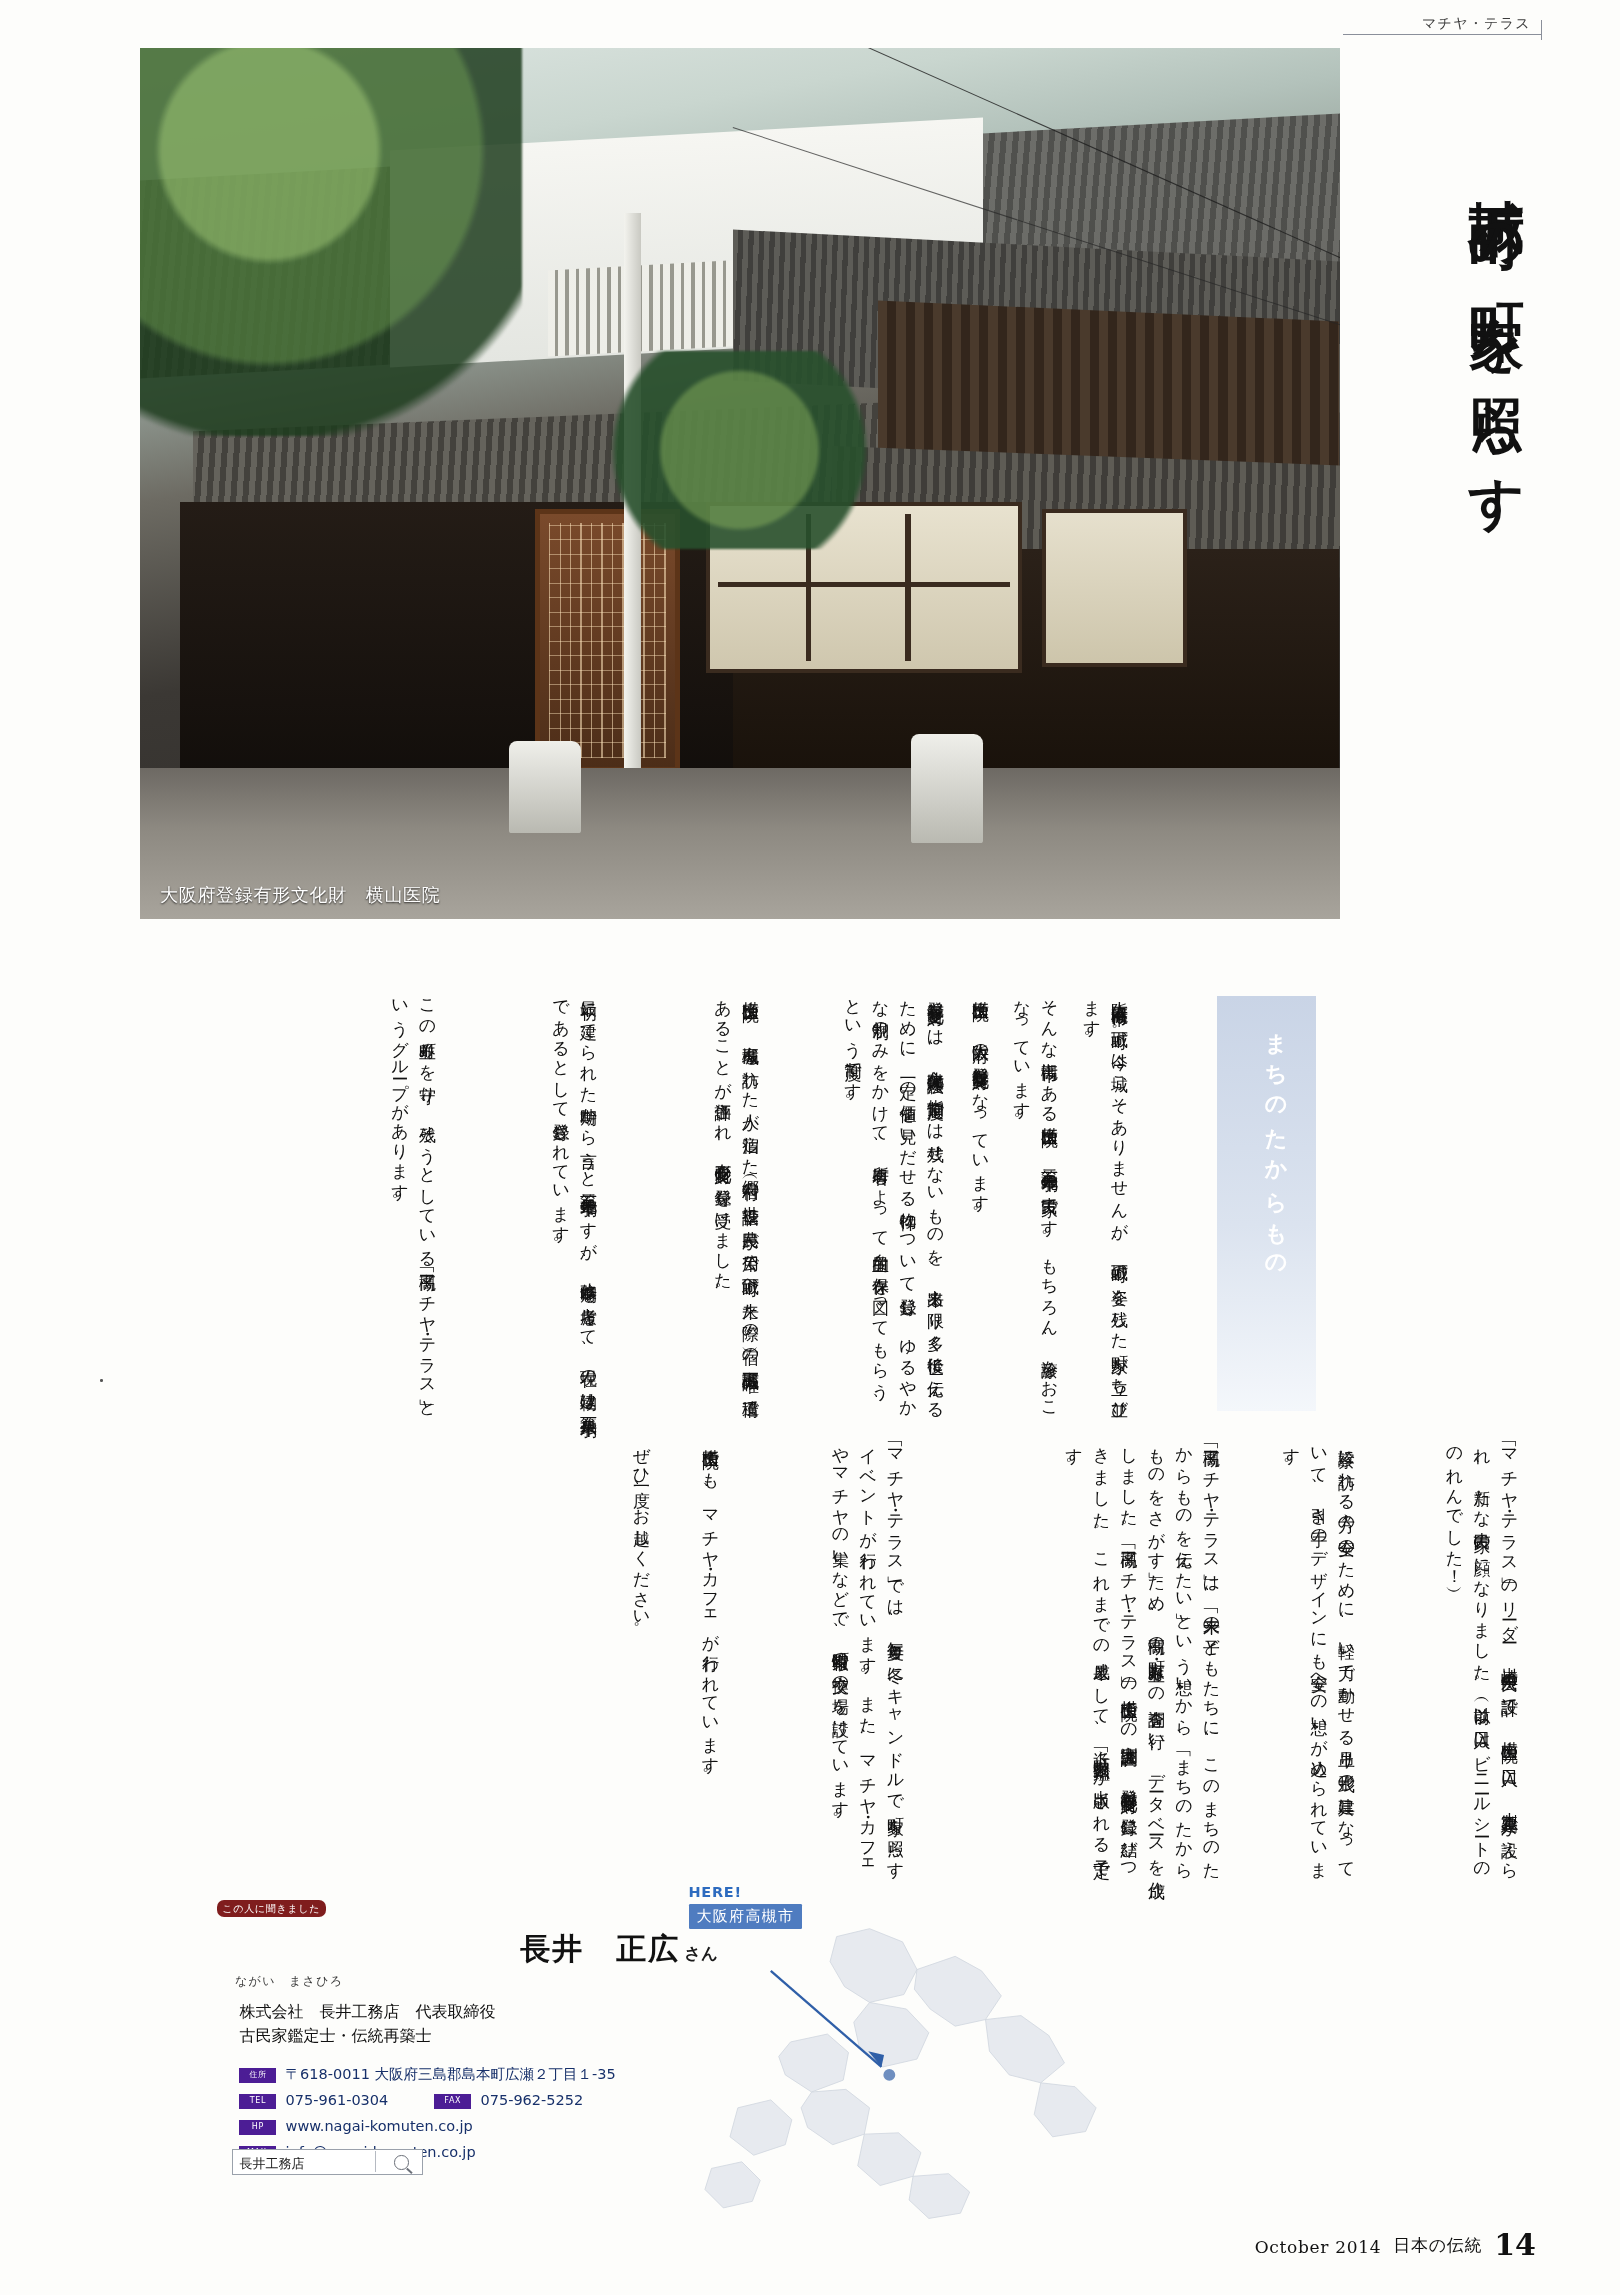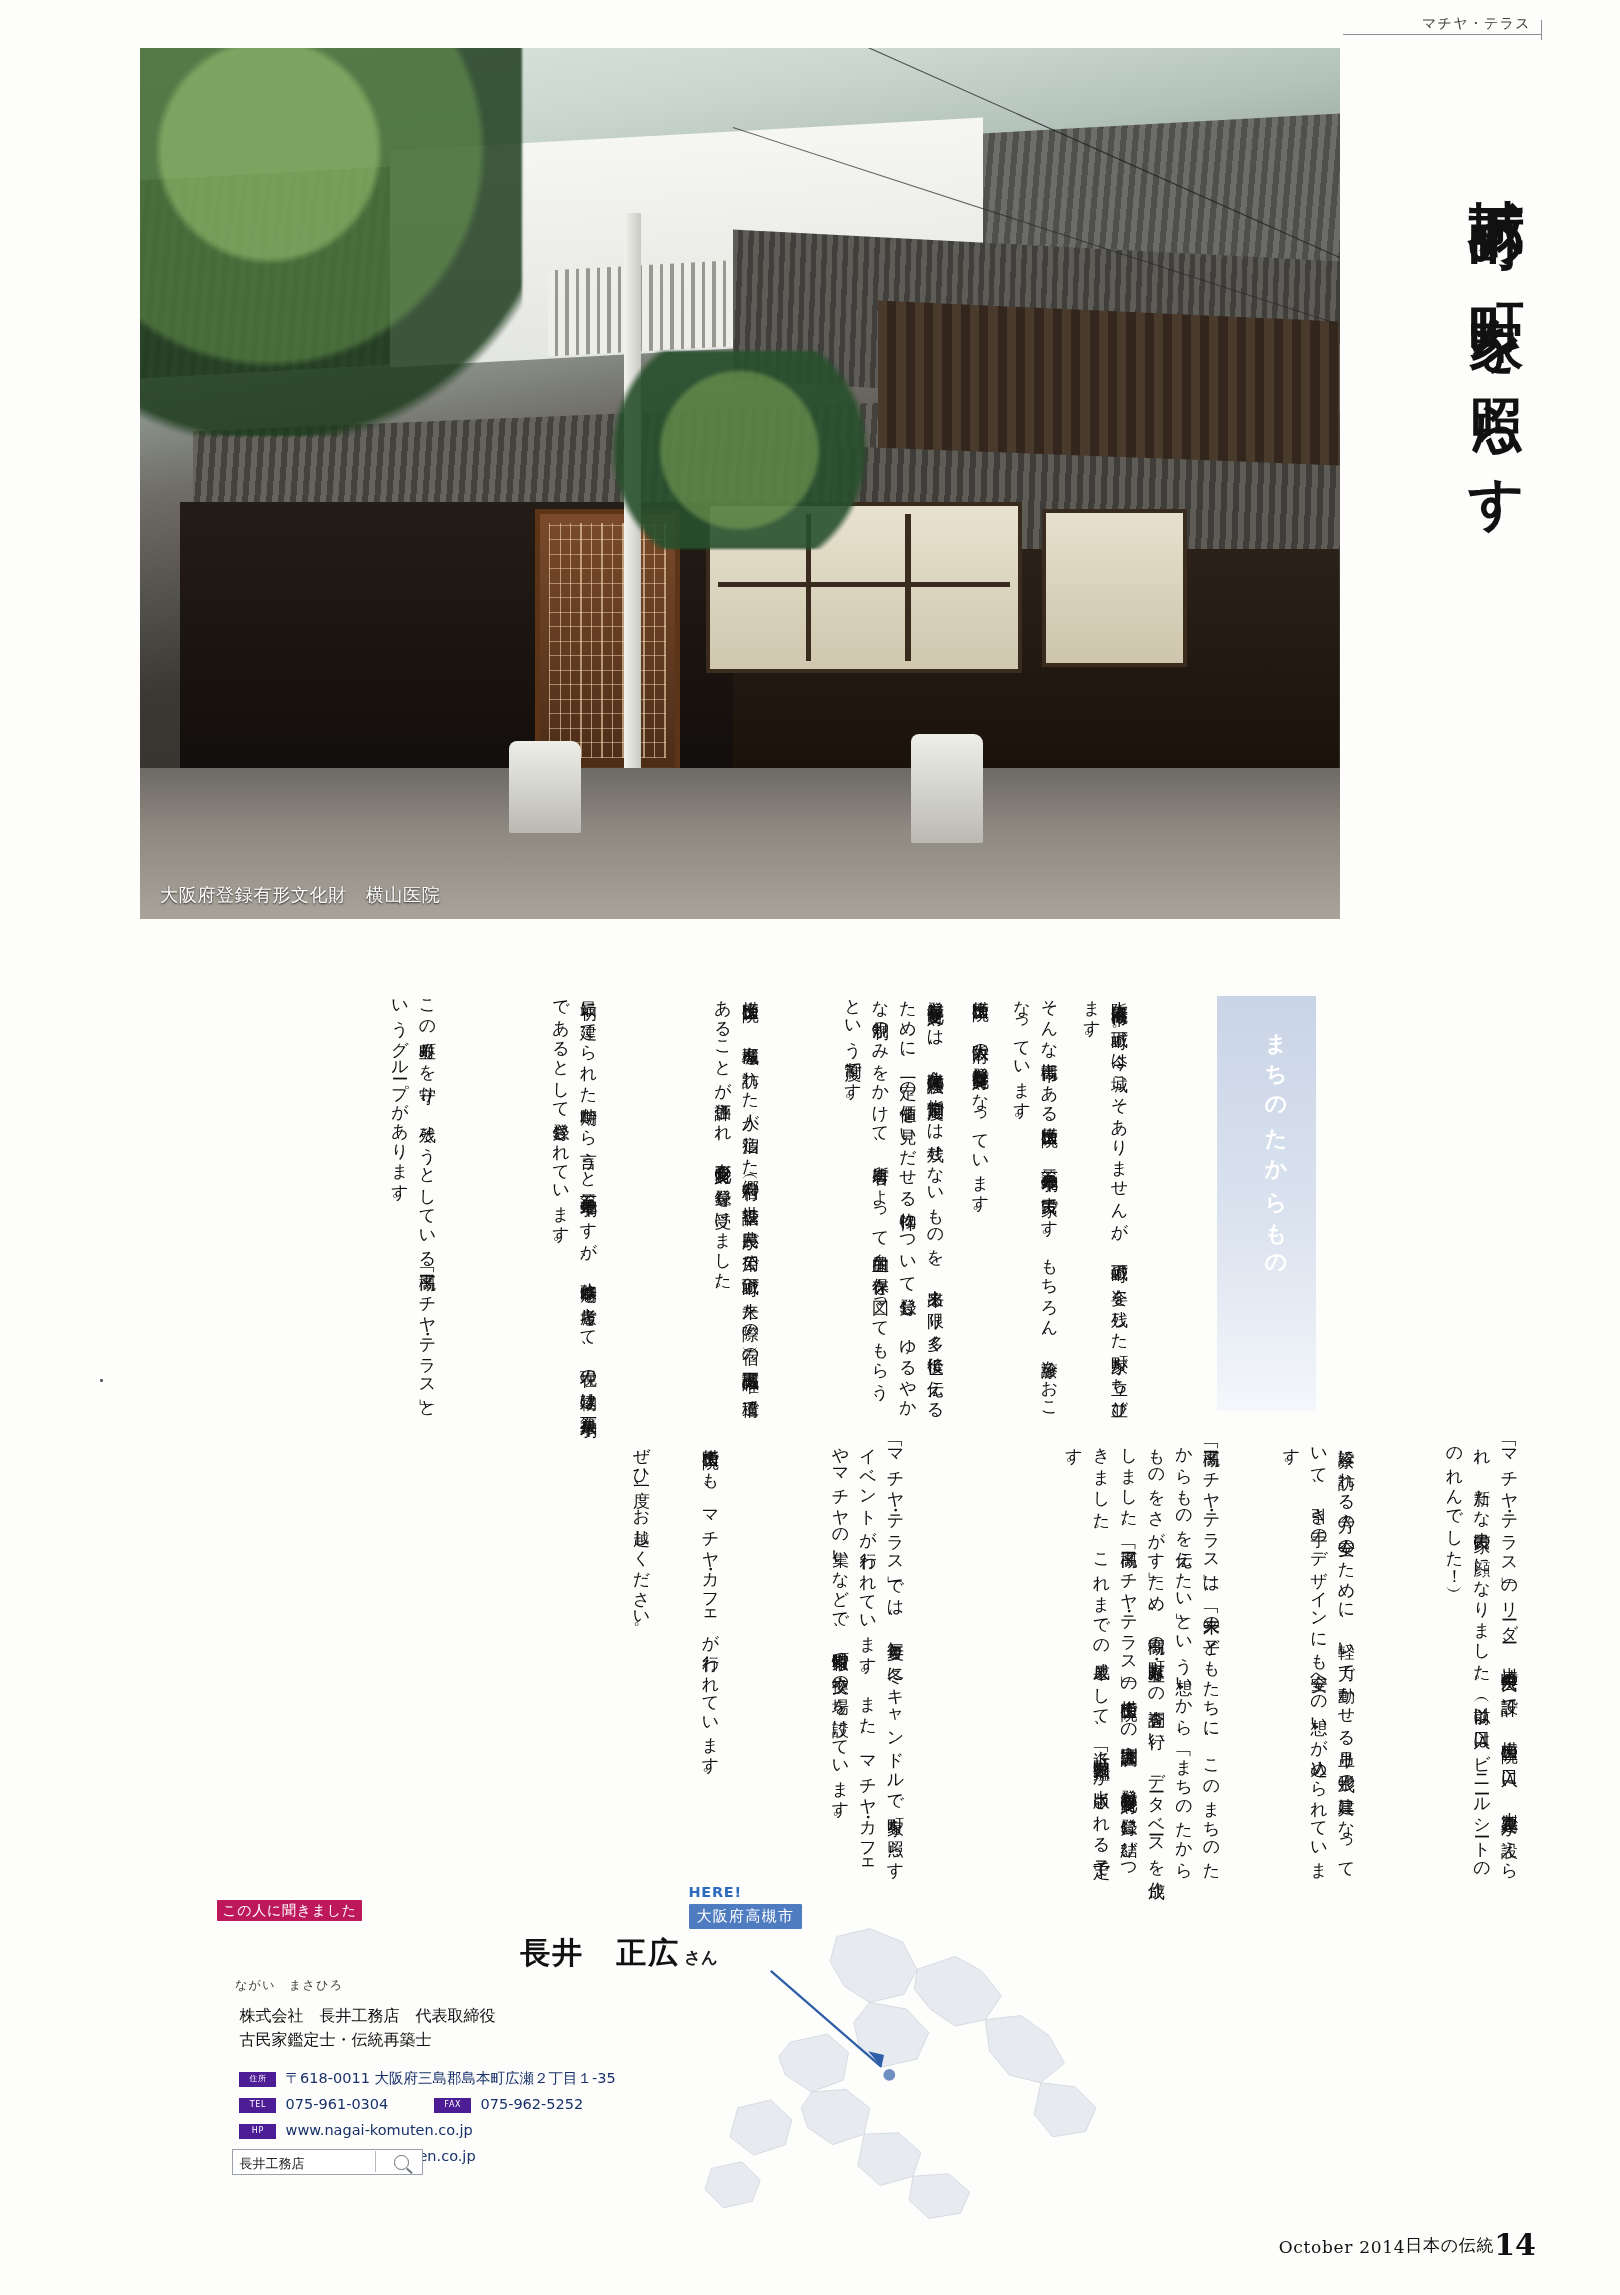--- a/index.html
+++ b/index.html
@@ -258,26 +258,26 @@
 
   
   .profile {
     position: absolute;
     left: 217px;
     top: 1900px;
     width: 501px;
   }
   .tag {
     display: inline-block;
-    background: #be185d;
+    background: #7f1d1d;
     color: #fff;
-    font-size: 14px;
+    font-size: 10px;
     letter-spacing: 0.7px;
     padding: 2px 5.3px 1.3px 5.3px;
-    border-radius: 1px;
+    border-radius: 7px;
     vertical-align: middle;
   }
   .name-row { margin-top: 12px; text-align: right; }
   .name {
     font-size: 30px;
     font-weight: 700;
     letter-spacing: 2px;
     color: #111;
   }
   .name-suffix { font-size: 16.5px; font-weight: 600; margin-left: 4px; }
@@ -394,20 +394,21 @@
   }
   .map-svg { position: absolute; left: 0; top: 26px; }
 
   
   .footer {
     position: absolute;
     right: 84px;
     bottom: 38px;
     display: flex;
     align-items: flex-end;
+    gap: 12px;
   }
   .footer-text {
     font-family: "DejaVu Serif", "Liberation Serif", serif;
     font-size: 17px;
     letter-spacing: 0.7px;
     color: #111;
   }
   .page-num {
     font-family: "DejaVu Serif", "Liberation Serif", serif;
     font-size: 30px;

